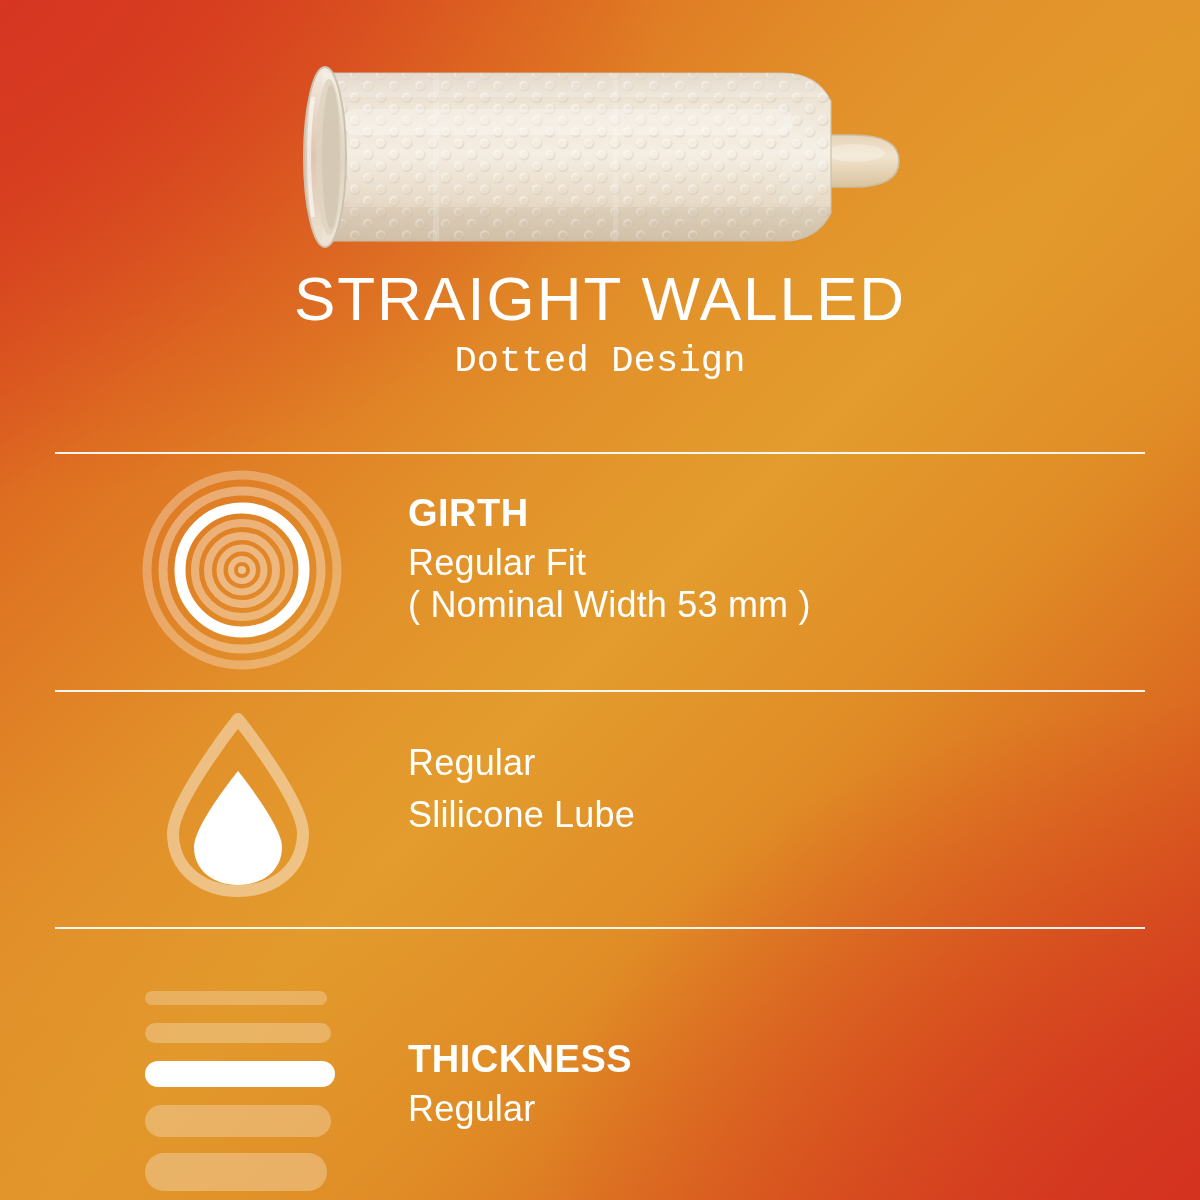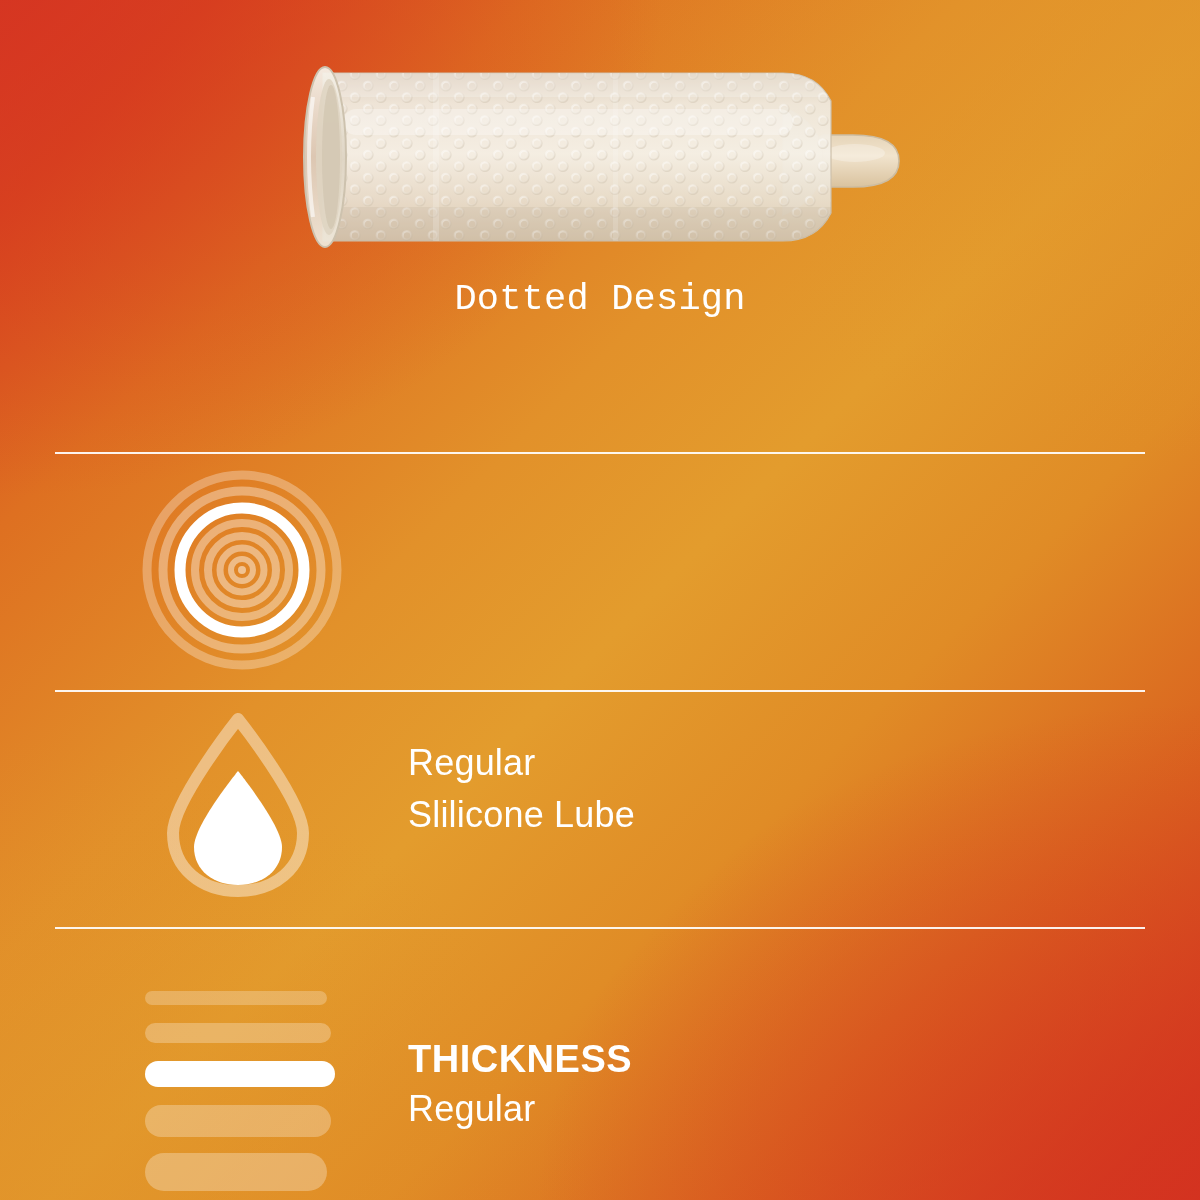--- a/index.html
+++ b/index.html
@@ -190,20 +190,21 @@
           <g>
             <ellipse cx="42" cy="100" rx="21" ry="90" fill="url(#ringGrad)" stroke="#cdc2ae" stroke-width="2"></ellipse>
             <ellipse cx="46" cy="100" rx="13" ry="78" fill="#ded3c1" opacity=".85"></ellipse>
             <ellipse cx="48" cy="100" rx="9" ry="72" fill="#cfc3ad" opacity=".65"></ellipse>
             <path d="M30,40 Q22,100 30,160" fill="none" stroke="#ffffff" stroke-width="4" opacity=".6"></path>
           </g>
         </svg>
       </div>
 
       <div class="title-block">
+        <div class="title-main">STRAIGHT WALLED</div>
         <div class="title-sub">Dotted Design</div>
       </div>
     </div>
 
     <div class="divider d1"></div>
     <div class="divider d2"></div>
     <div class="divider d3"></div>
 
     <div class="row row-girth">
       <div class="icon-cell">
@@ -213,20 +214,25 @@
             <circle cx="102" cy="100" r="79" stroke-width="9" opacity=".36"></circle>
             <circle cx="102" cy="100" r="62" stroke-width="11" opacity="1"></circle>
             <circle cx="102" cy="100" r="47" stroke-width="8" opacity=".38"></circle>
             <circle cx="102" cy="100" r="34" stroke-width="8" opacity=".40"></circle>
             <circle cx="102" cy="100" r="22" stroke-width="7" opacity=".42"></circle>
             <circle cx="102" cy="100" r="11" stroke-width="6" opacity=".45"></circle>
           </g>
           <circle cx="102" cy="100" r="4" fill="#ffffff" opacity=".5"></circle>
         </svg>
       </div>
+      <div class="text-cell">
+        <div class="spec-title">GIRTH</div>
+        <div class="spec-line" style="margin-top:10px;">Regular Fit</div>
+        <div class="spec-line">( Nominal Width 53 mm )</div>
+      </div>
     </div>
 
     <div class="row row-lube">
       <div class="icon-cell">
         <svg class="drop-svg" viewBox="0 0 150 190" xmlns="http://www.w3.org/2000/svg">
           <path d="M75,10 C75,10 140,92 140,124 C140,160 111,182 75,182 C39,182 10,160 10,124 C10,92 75,10 75,10 Z" fill="none" stroke="#ffffff" stroke-width="12" opacity=".42" stroke-linejoin="round"></path>
           <path d="M75,62 C75,62 119,116 119,138 C119,162 99,176 75,176 C51,176 31,162 31,138 C31,116 75,62 75,62 Z" fill="#ffffff"></path>
         </svg>
       </div>
       <div class="text-cell">

